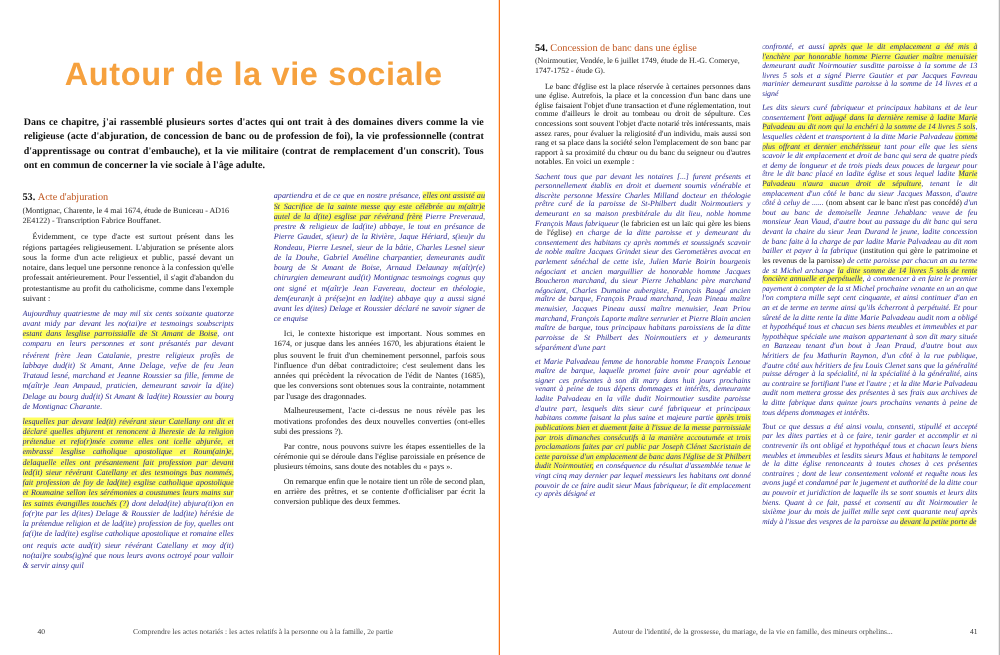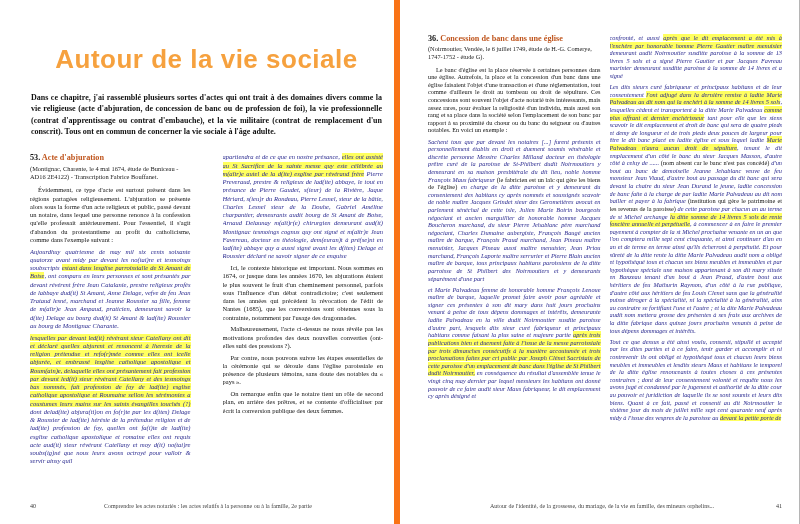--- a/index.html
+++ b/index.html
@@ -1,35 +1,35 @@
 <!DOCTYPE html>
 <html lang="fr"><head>
 <meta charset="utf-8">
 <style>
   html,body{margin:0;padding:0;background:#ffffff;}
   body{width:800px;height:524px;overflow:hidden;font-family:"Liberation Serif",serif;-webkit-font-smoothing:antialiased;}
   .spread{display:flex;width:800px;height:524px;background:#fff;}
   .page{position:relative;width:400px;height:524px;box-sizing:border-box;background:#fff;}
-  .page-left{border-right:6px solid #f97316;padding:0 11px 0 30px;}
+  .page-left{border-right:1px solid #f97316;padding:0 11px 0 18px;}
   .page-right{border-right:1px solid #b5b5b5;padding:0 17px 0 28px;}
   .chapter-title{margin:44px 0 0 0;text-align:center;font-family:"Liberation Sans",sans-serif;font-weight:bold;font-size:26px;letter-spacing:0.5px;color:#f6a13e;}
   .intro{font-weight:bold;font-size:8px;line-height:1.42;text-align:justify;margin:17px 1px 16px 1px;color:#111;}
   .columns{display:flex;gap:9px;margin-top:8px;overflow:hidden;text-align:justify;}
   .page-left .columns{height:318px;gap:32px;}
   .page-right .columns{margin-top:34px;height:458px;}
   .col{flex:1;min-width:0;overflow:hidden;}
   .para{font-size:6.5px;line-height:1.27;margin:0 0 3.5px 0;color:#121212;}
   .page-right .para{font-size:6.3px;line-height:1.21;}
   .roman{text-indent:8px;}
   .quote{font-style:italic;color:#28288e;text-indent:0;}
   .quote .hl{background:#ffff5e;}
   .inline-roman{font-style:normal;color:#121212;}
   .sec-heading{margin:0 0 1.5px 0;font-size:8.2px;line-height:1.2;text-align:left;font-family:"Liberation Serif",serif;}
   .sec-num{color:#111;font-weight:bold;}
-  .sec-title{color:#c0561e;font-weight:bold;}
+  .sec-title{color:#c0561e;font-weight:normal;}
   .source{font-size:6.4px;line-height:1.3;color:#222;margin:0 0 5px 0;text-align:left;text-indent:0;}
   .footer{position:absolute;bottom:15px;left:30px;right:14px;display:flex;align-items:baseline;font-size:6px;color:#444;}
   .page-right .footer{left:28px;right:17px;}
   .footer .ftext{margin:0 auto;}
   .footer .folio{flex:0 0 auto;color:#333;}
 </style>
 </head>
 <body>
 
 <div class="spread">
@@ -55,21 +55,21 @@
     </div>
     <div class="footer">
       <span class="folio">40</span>
       <span class="ftext">Comprendre les actes notariés : les actes relatifs à la personne ou à la famille, 2e partie</span>
     </div>
   </div>
 
   <div class="page page-right">
     <div class="columns">
       <div class="col">
-          <h2 class="sec-heading"><span class="sec-num">36. </span><span class="sec-title">Concession de banc dans une église</span></h2>
+          <h2 class="sec-heading"><span class="sec-num">54. </span><span class="sec-title">Concession de banc dans une église</span></h2>
           <p class="para source">(Noirmoutier, Vendée, le 6 juillet 1749, étude de H.-G. Comerye, 1747-1752 - étude G).</p>
           <p class="para roman"><span>Le banc d'église est la place réservée à certaines personnes dans une église. Autrefois, la place et la concession d'un banc dans une église faisaient l'objet d'une transaction et d'une réglementation, tout comme d'ailleurs le droit au tombeau ou droit de sépulture. Ces concessions sont souvent l'objet d'acte notarié très intéressants, mais assez rares, pour évaluer la religiosité d'un individu, mais aussi son rang et sa place dans la société selon l'emplacement de son banc par rapport à sa proximité du chœur ou du banc du seigneur ou d'autres notables. En voici un exemple :</span></p>
           <p class="para quote"><span>Sachent tous que par devant les notaires [...] furent présents et personnellement établis en droit et duement soumis vénérable et discrète personne Messire Charles Milland docteur en théologie prêtre curé de la paroisse de St-Philbert dudit Noirmoutiers y demeurant en sa maison presbitérale du dit lieu, noble homme François Maus fabriqueur </span><span class="inline-roman">(le fabricien est un laïc qui gère les biens de l'église) </span><span>en charge de la ditte paroisse et y demeurant du consentement des habitans cy après nommés et soussignés scavoir de noble maître Jacques Grindet sieur des Gerometières avocat en parlement sénéchal de cette isle, Julien Marie Boirin bourgeois négociant et ancien marguillier de honorable homme Jacques Boucheron marchand, du sieur Pierre Jehablanc père marchand négociant, Charles Dumaine aubergiste, François Baugé ancien maître de barque, François Praud marchand, Jean Pineau maître menuisier, Jacques Pineau aussi maître menuisier, Jean Priou marchand, François Laporte maître serrurier et Pierre Blain ancien maître de barque, tous principaux habitans paroissiens de la ditte parroisse de St Philbert des Noirmoutiers et y demeurants séparément d'une part</span></p>
           <p class="para quote"><span>et Marie Palvadeau femme de honorable homme François Lenoue maître de barque, laquelle promet faire avoir pour agréable et signer ces présentes à son dit mary dans huit jours prochains venant à peine de tous dépens dommages et intérêts, demeurante ladite Palvadeau en la ville dudit Noirmoutier susdite paroisse d'autre part, lesquels dits sieur curé fabriqueur et principaux habitans comme faisant la plus saine et majeure partie </span><span class="hl">après trois publications bien et duement faite à l'issue de la messe parroissiale par trois dimanches consécutifs à la manière accoutumée et trois proclamations faites par cri public par Joseph Clénet Sacristain de cette paroisse d'un emplacement de banc dans l'église de St Philbert dudit Noirmoutier,</span><span> en conséquence du résultat d'assemblée tenue le vingt cinq may dernier par lequel messieurs les habitans ont donné pouvoir de ce faire audit sieur Maus fabriqueur, le dit emplacement cy après désigné et</span></p>
         </div>
       <div class="col">
           <p class="para quote"><span>confronté, et aussi </span><span class="hl">après que le dit emplacement a été mis à l'enchère par honorable homme Pierre Gautier maître menuisier</span><span> demeurant audit Noirmoutier susditte paroisse à la somme de 13 livres 5 sols et a signé Pierre Gautier et par Jacques Favreau marinier demeurant susditte paroisse à la somme de 14 livres et a signé</span></p>
           <p class="para quote"><span>Les dits sieurs curé fabriqueur et principaux habitans et de leur consentement </span><span class="hl">l'ont adjugé dans la dernière remise à ladite Marie Palvadeau au dit nom qui la enchéri à la somme de 14 livres 5 sols</span><span>, lesquelles cèdent et transportent à la ditte Marie Palvadeau </span><span class="hl">comme plus offrant et dernier enchérisseur</span><span> tant pour elle que les siens scavoir le dit emplacement et droit de banc qui sera de quatre pieds et demy de longueur et de trois pieds deux pouces de largeur pour être le dit banc placé en ladite église et sous lequel ladite </span><span class="hl">Marie Palvadeau n'aura aucun droit de sépulture</span><span>, tenant le dit emplacement d'un côté le banc du sieur Jacques Masson, d'autre côté à celuy de ...... </span><span class="inline-roman">(nom absent car le banc n'est pas concédé) </span><span>d'un bout au banc de demoiselle Jeanne Jehablanc veuve de feu monsieur Jean Viaud, d'autre bout au passage du dit banc qui sera devant la chaire du sieur Jean Durand le jeune, ladite concession de banc faite à la charge de par ladite Marie Palvadeau au dit nom bailler et payer à la fabrique </span><span class="inline-roman">(institution qui gère le patrimoine et les revenus de la paroisse) </span><span>de cette paroisse par chacun an au terme de st Michel archange </span><span class="hl">la ditte somme de 14 livres 5 sols de rente foncière annuelle et perpétuelle</span><span>, à commencer à en faire le premier payement à compter de la st Michel prochaine venante en un an que l'on comptera mille sept cent cinquante, et ainsi continuer d'an en an et de terme en terme ainsi qu'ils écherront à perpétuité. Et pour sûreté de la ditte rente la ditte Marie Palvadeau audit nom a obligé et hypothéqué tous et chacun ses biens meubles et immeubles et par hypothèque spéciale une maison appartenant à son dit mary située en Banzeau tenant d'un bout à Jean Praud, d'autre bout aux héritiers de feu Mathurin Raymon, d'un côté à la rue publique, d'autre côté aux héritiers de feu Louis Clenet sans que la généralité puisse déroger à la spécialité, ni la spécialité à la généralité, ains au contraire se fortifiant l'une et l'autre ; et la dite Marie Palvadeau audit nom mettera grosse des présentes à ses frais aux archives de la ditte fabrique dans quinze jours prochains venants à peine de tous dépens dommages et intérêts.</span></p>
           <p class="para quote"><span>Tout ce que dessus a été ainsi voulu, consenti, stipullé et accepté par les dites parties et à ce faire, tenir garder et accomplir et ni contrevenir ils ont obligé et hypothéqué tous et chacun leurs biens meubles et immeubles et lesdits sieurs Maus et habitans le temporel de la ditte église renonceants à toutes choses à ces présentes contraires ; dont de leur consentement volonté et requête nous les avons jugé et condamné par le jugement et authorité de la ditte cour au pouvoir et juridiction de laquelle ils se sont soumis et leurs dits biens. Quant à ce fait, passé et consenti au dit Noirmoutier le sixième jour du mois de juillet mille sept cent quarante neuf après midy à l'issue des vespres de la paroisse au </span><span class="hl">devant la petite porte de</span></p>
         </div>

